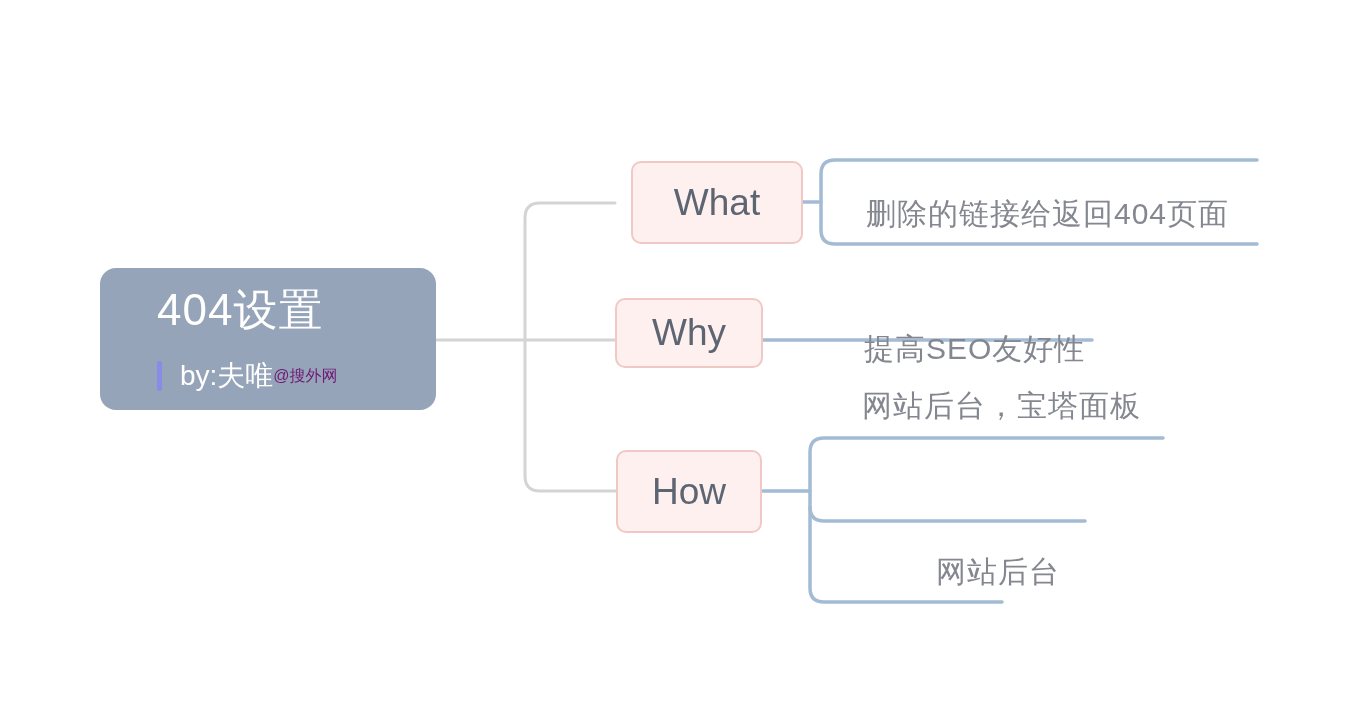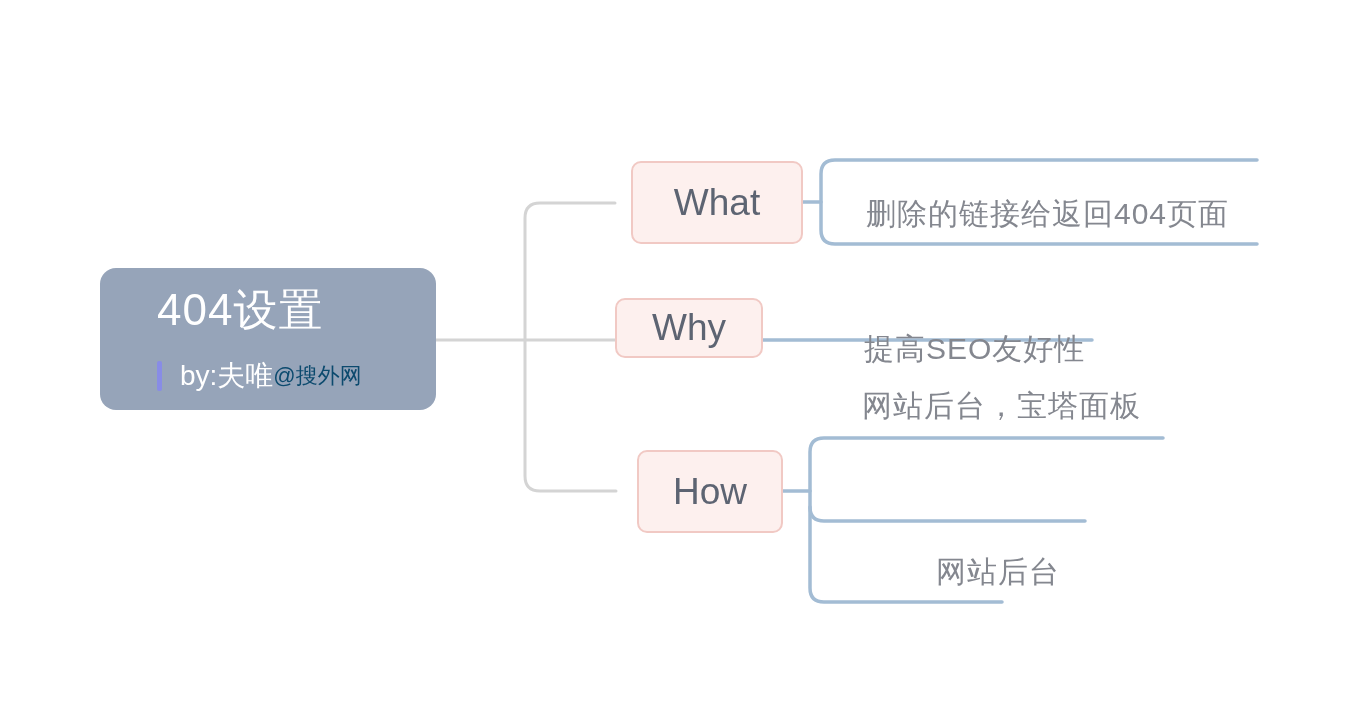--- a/index.html
+++ b/index.html
@@ -57,38 +57,38 @@
     height: 30px;
     background: #888ce6;
     border-radius: 2px;
     margin-right: 18px;
   }
   .byline-main {
     font-size: 28px;
     color: #ffffff;
   }
   .byline-suffix {
-    font-size: 22px;
-    color: #0c4a6e;
+    font-size: 16px;
+    color: #701a75;
   }
   .branch-node {
     position: absolute;
     box-sizing: border-box;
     background: #fdf0ee;
     border: 2px solid #f1c9c4;
     border-radius: 10px;
     display: flex;
     align-items: center;
     justify-content: center;
     font-size: 37px;
     color: #5d6472;
   }
   .branch-what { left: 615px; top: 161px; width: 172px; height: 83px; margin-left: 16px; }
-  .branch-why  { left: 615px; top: 298px; width: 148px; height: 60px; }
-  .branch-how  { left: 616px; top: 450px; width: 146px; height: 83px; margin-left: 21px; }
+  .branch-why  { left: 615px; top: 298px; width: 148px; height: 70px; }
+  .branch-how  { left: 616px; top: 450px; width: 146px; height: 83px; }
   .subtopic {
     position: absolute;
     font-size: 30px;
     line-height: 34px;
     letter-spacing: 1px;
     color: #84878f;
     white-space: nowrap;
   }
   .sub-what-1 { left: 866px; top: 114px; }
   .sub-what-2 { left: 866px; top: 197px; }

